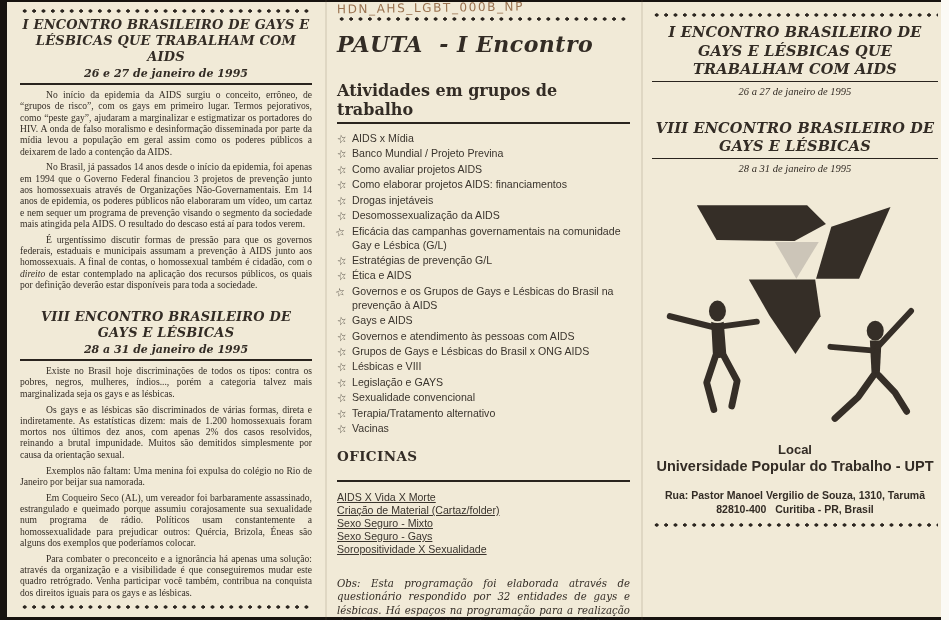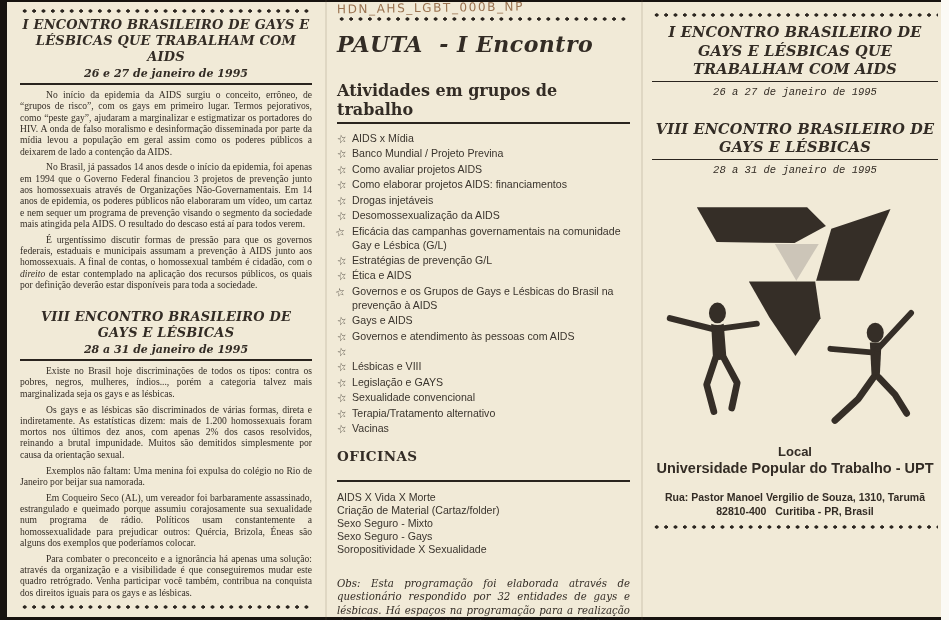--- a/index.html
+++ b/index.html
@@ -39,32 +39,32 @@
   .sub{font-family:"DejaVu Serif",serif;font-weight:bold;font-size:16px;
        padding-bottom:3px;border-bottom:2px solid #2a241e;margin-bottom:8px;}
   ul.agenda{list-style:none;margin:0;padding:0;font-family:"Liberation Sans",sans-serif;
             font-size:10.6px;color:#3a342d;}
   ul.agenda li{display:flex;line-height:13.6px;margin-bottom:1.9px;}
   .star{flex:0 0 15px;width:15px;color:#4a443c;font-size:11px;line-height:13.6px;
         transform:rotate(-14deg);transform-origin:center;}
   .ofi-title{font-family:"DejaVu Serif",serif;font-weight:bold;font-size:13.5px;letter-spacing:.4px;
              border-bottom:2px solid #2a241e;padding-bottom:16px;margin:12px 0 9px;width:100%;}
   ul.oficinas{list-style:none;margin:0;padding:0;font-family:"Liberation Sans",sans-serif;
-              font-size:10.6px;line-height:13px;color:#3a342d;}
+              font-size:10.6px;line-height:13px;color:#3a342d;text-decoration:underline;}
   .obs{font-family:"DejaVu Serif",serif;font-style:italic;font-size:10.2px;line-height:1.32;
        margin-top:21px;text-align:justify;}
   .col-mid .dots.bottom{margin-top:12px;}
   .col-mid .dots.top{margin-bottom:0;}
 
   
   .col-right{position:absolute;left:652px;top:12px;width:286px;text-align:center;}
   .rt{font-family:"DejaVu Serif",serif;font-weight:bold;font-style:italic;
       font-size:14.5px;line-height:1.28;letter-spacing:.2px;}
   .rrule{border-bottom:1.5px solid #2a241e;margin-top:2px;}
-  .rdate{font-family:Liberation Mono, monospace;font-style:italic;font-size:10.5px;margin-top:4px;}
+  .rdate{font-family:Liberation Serif, serif;font-style:italic;font-size:10.5px;margin-top:4px;}
   .rt2wrap{margin-top:22px;}
   .logo-wrap{margin-top:6px;}
   .local-label{font-family:"Liberation Sans",sans-serif;font-weight:bold;font-size:13px;margin-top:6px;}
   .venue{font-family:"Liberation Sans",sans-serif;font-weight:bold;font-size:14.5px;margin-top:1px;}
   .addr{font-family:"Liberation Sans",sans-serif;font-weight:bold;font-size:10.5px;line-height:1.35;margin-top:14px;}
   .col-right .dots.bottom{margin-top:6px;}
 </style>
 </head>
 <body>
 
@@ -149,20 +149,21 @@
       <li>
           <span class="star">☆</span>
           <span>Gays e AIDS</span>
         </li>
       <li>
           <span class="star">☆</span>
           <span>Governos e atendimento às pessoas com AIDS</span>
         </li>
       <li>
           <span class="star">☆</span>
+          <span>Grupos de Gays e Lésbicas do Brasil x ONG AIDS</span>
         </li>
       <li>
           <span class="star">☆</span>
           <span>Lésbicas e VIII</span>
         </li>
       <li>
           <span class="star">☆</span>
           <span>Legislação e GAYS</span>
         </li>
       <li>

